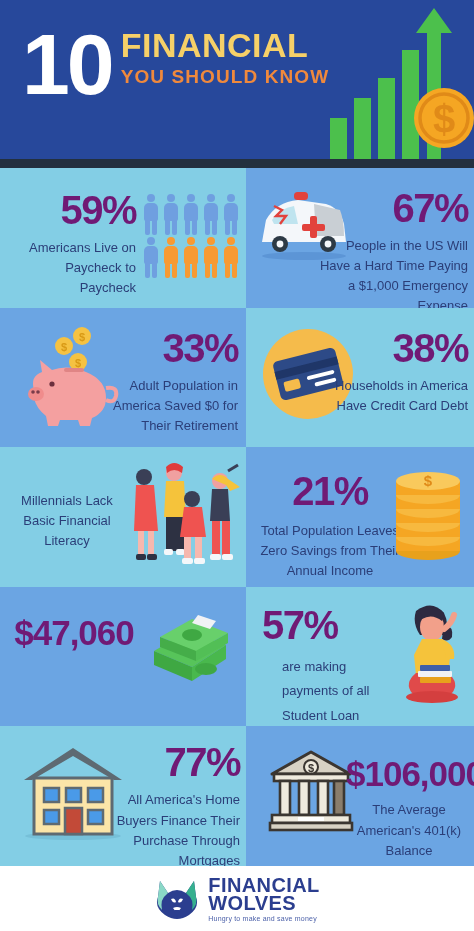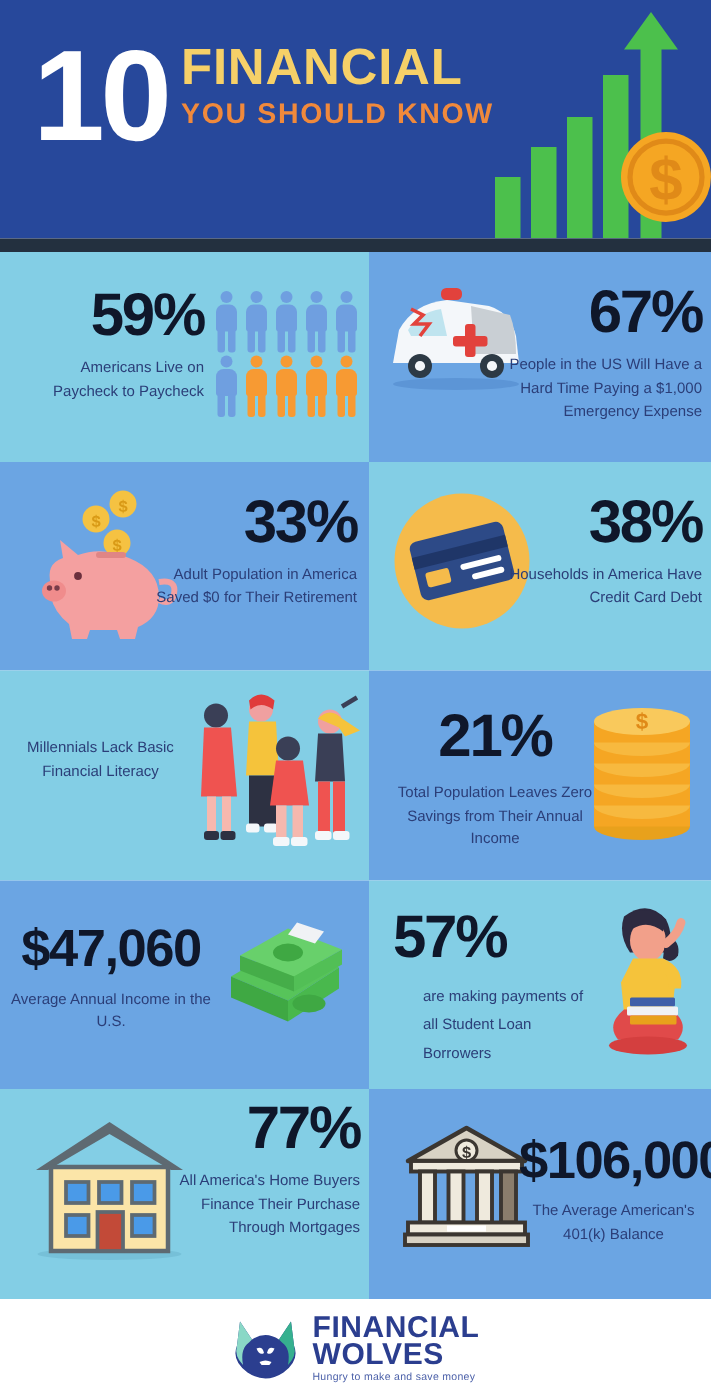--- a/index.html
+++ b/index.html
@@ -36,26 +36,26 @@
   .grid {
     position:absolute; left:0; top:168px; width:474px; height:698px;
     display:grid; grid-template-columns:246px 228px; grid-template-rows:repeat(5,1fr);
   }
   .cell { position:relative; overflow:hidden; }
   .cyan { background:#83cee5; }
   .blue { background:#6ba5e3; }
 
   .txt { position:absolute; }
   .pct {
-    color:#0f172a; font-weight:bold; letter-spacing:-1.5px;
+    color:#701a75; font-weight:bold; letter-spacing:-1.5px;
     line-height:1; font-size:40px;
   }
   .pct.money { letter-spacing:-1px; font-size:35px; }
   .cap {
-    color:#2b3e78; font-size:10px; line-height:1.55; font-weight:500;
+    color:#2b3e78; font-size:13px; line-height:1.55; font-weight:500;
   }
   .r { text-align:right; } .l { text-align:left; } .c { text-align:center; }
 
   .art { position:absolute; }
 
   
   .people { display:grid; grid-template-columns:repeat(5,18px); gap:2px 2px; }
   .per { width:18px; height:41px; position:relative; }
   .per .h { position:absolute; left:5px; top:0; width:8px; height:8px; border-radius:50%; }
   .per .b { position:absolute; left:2px; top:9px; width:14px; height:18px; border-radius:5px 5px 2px 2px; }
@@ -284,21 +284,20 @@
         <rect x="4" y="16" width="64" height="14" fill="#f5a623"></rect>
         <ellipse cx="36" cy="16" rx="32" ry="9" fill="#f9c95c"></ellipse>
         <text x="36" y="21" font-size="15" font-weight="bold" fill="#e08a18" text-anchor="middle" font-family="'Liberation Sans',sans-serif">$</text>
       </g>
     </svg>
   </div>
 
   <div class="cell blue">
     <div class="txt c" style="left:4px; top:28px; width:140px;">
       <div class="pct money">$47,060</div>
-      <div class="cap" style="margin-top:9px;">Average Annual Income in the U.S.</div>
     </div>
     <svg class="art" style="left:140px; top:20px;" width="100" height="86" viewBox="0 0 100 86">
       <path d="M14 44 L48 24 L86 38 L52 60 Z" fill="#57c45a"></path>
       <path d="M14 44 L14 58 L52 74 L52 60 Z" fill="#3fa843"></path>
       <path d="M52 60 L52 74 L86 52 L86 38 Z" fill="#49b84d"></path>
       <path d="M20 30 L52 12 L88 26 L56 44 Z" fill="#68d06b"></path>
       <path d="M20 30 L20 40 L56 54 L56 44 Z" fill="#45ad49"></path>
       <path d="M56 44 L56 54 L88 36 L88 26 Z" fill="#52bf56"></path>
       <ellipse cx="52" cy="28" rx="10" ry="6" fill="#3fa843"></ellipse>
       <path d="M58 8 L76 14 L70 22 L52 16 Z" fill="#f0f2f5"></path>
@@ -333,21 +332,21 @@
       <path d="M4 36 L53 4 L102 36 L94 36 L53 12 L12 36 Z" fill="#5e6a72"></path>
       <rect x="14" y="34" width="78" height="56" fill="#fbe5a8"></rect>
       <rect x="14" y="34" width="78" height="56" fill="none" stroke="#5e6a72" stroke-width="3"></rect>
       <rect x="24" y="44" width="15" height="14" fill="#4a9ae8" stroke="#5e6a72" stroke-width="2.5"></rect>
       <rect x="46" y="44" width="15" height="14" fill="#4a9ae8" stroke="#5e6a72" stroke-width="2.5"></rect>
       <rect x="68" y="44" width="15" height="14" fill="#4a9ae8" stroke="#5e6a72" stroke-width="2.5"></rect>
       <rect x="24" y="66" width="15" height="14" fill="#4a9ae8" stroke="#5e6a72" stroke-width="2.5"></rect>
       <rect x="68" y="66" width="15" height="14" fill="#4a9ae8" stroke="#5e6a72" stroke-width="2.5"></rect>
       <rect x="45" y="64" width="17" height="26" fill="#c24a38" stroke="#5e6a72" stroke-width="2.5"></rect>
     </svg>
-    <div class="txt r" style="right:6px; top:6px; width:138px;">
+    <div class="txt r" style="right:6px; top:16px; width:138px;">
       <div class="pct">77%</div>
       <div class="cap" style="margin-top:8px;">All America's Home Buyers Finance Their Purchase Through Mortgages</div>
     </div>
   </div>
 
   <div class="cell blue">
     <svg class="art" style="left:22px; top:24px;" width="86" height="82" viewBox="0 0 86 82">
       <path d="M43 2 L82 24 L4 24 Z" fill="#d8d2c4" stroke="#3b3631" stroke-width="3" stroke-linejoin="round"></path>
       <circle cx="43" cy="17" r="7" fill="#efeadd" stroke="#3b3631" stroke-width="2"></circle>
       <text x="43" y="22" font-size="11" font-weight="bold" fill="#3b3631" text-anchor="middle" font-family="'Liberation Sans',sans-serif">$</text>

